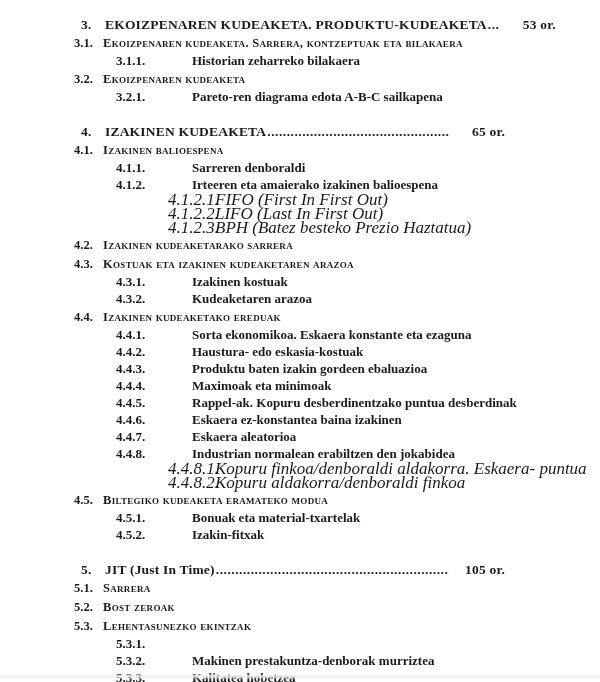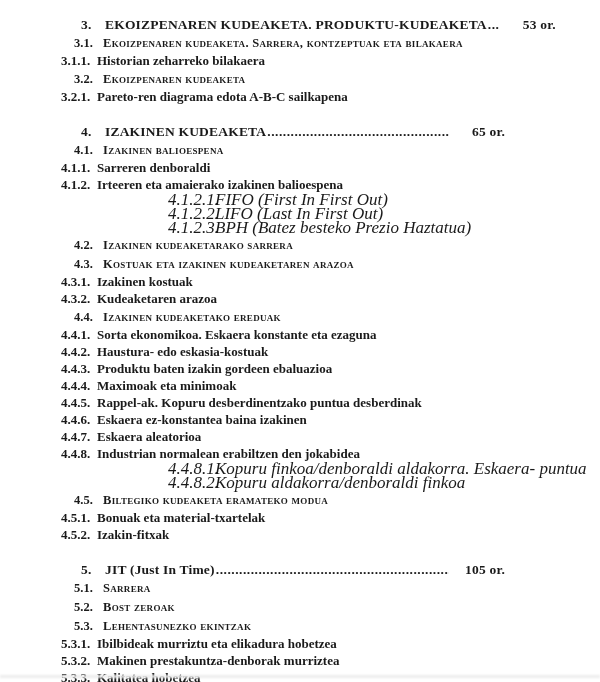--- a/index.html
+++ b/index.html
@@ -45,25 +45,26 @@
     font-weight: bold;
     font-size: 12.5px;
     line-height: 15px;
     margin-top: 4px;
   }
   .level-2 .num { width: 29px; font-variant: normal; }
   .level-2 .title { font-variant: small-caps; letter-spacing: 0.3px; }
 
   
   .level-3 {
-    padding-left: 61px;
+    padding-left: 116px;
     font-weight: bold;
     font-size: 13px;
     line-height: 14px;
     margin-top: 3px;
+    gap: 40px;
   }
   .level-3 .num { width: 36px; }
 
   
   .level-4 {
     padding-left: 168px;
     font-style: italic;
     font-size: 17px;
     line-height: 13px;
     margin-top: 1px;
@@ -274,21 +275,20 @@
       <span class="title">Bost zeroak</span>
 
     </div>
       <div class="row level-2">
       <span class="num">5.3.</span>
       <span class="title">Lehentasunezko ekintzak</span>
 
     </div>
       <div class="row level-3">
       <span class="num">5.3.1.</span>
-      <span class="title">Ibilbideak murriztu eta elikadura hobetzea</span>
 
     </div>
       <div class="row level-3">
       <span class="num">5.3.2.</span>
       <span class="title">Makinen prestakuntza-denborak murriztea</span>
 
     </div>
       <div class="row level-3">
       <span class="num">5.3.3.</span>
       <span class="title">Kalitatea hobetzea</span>

